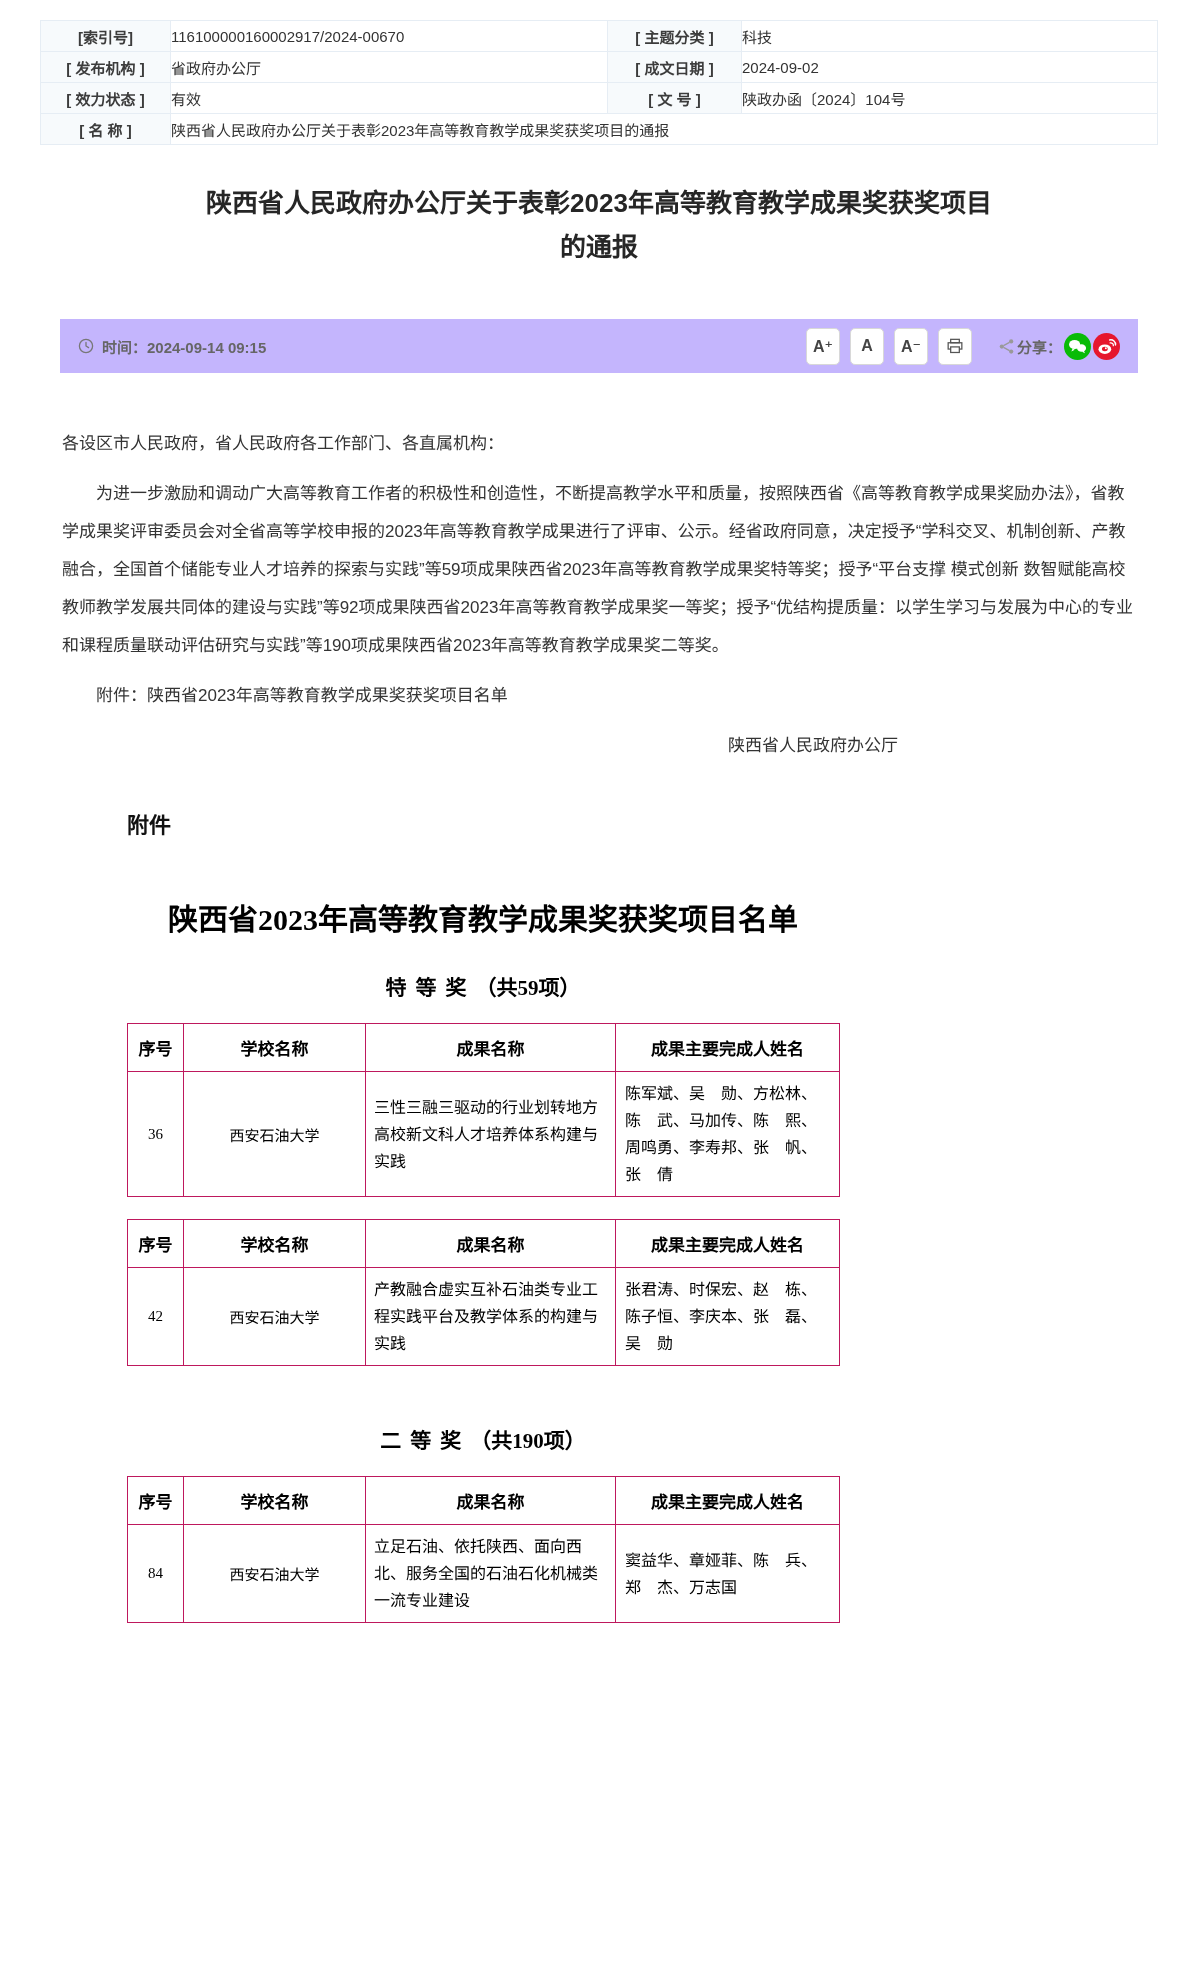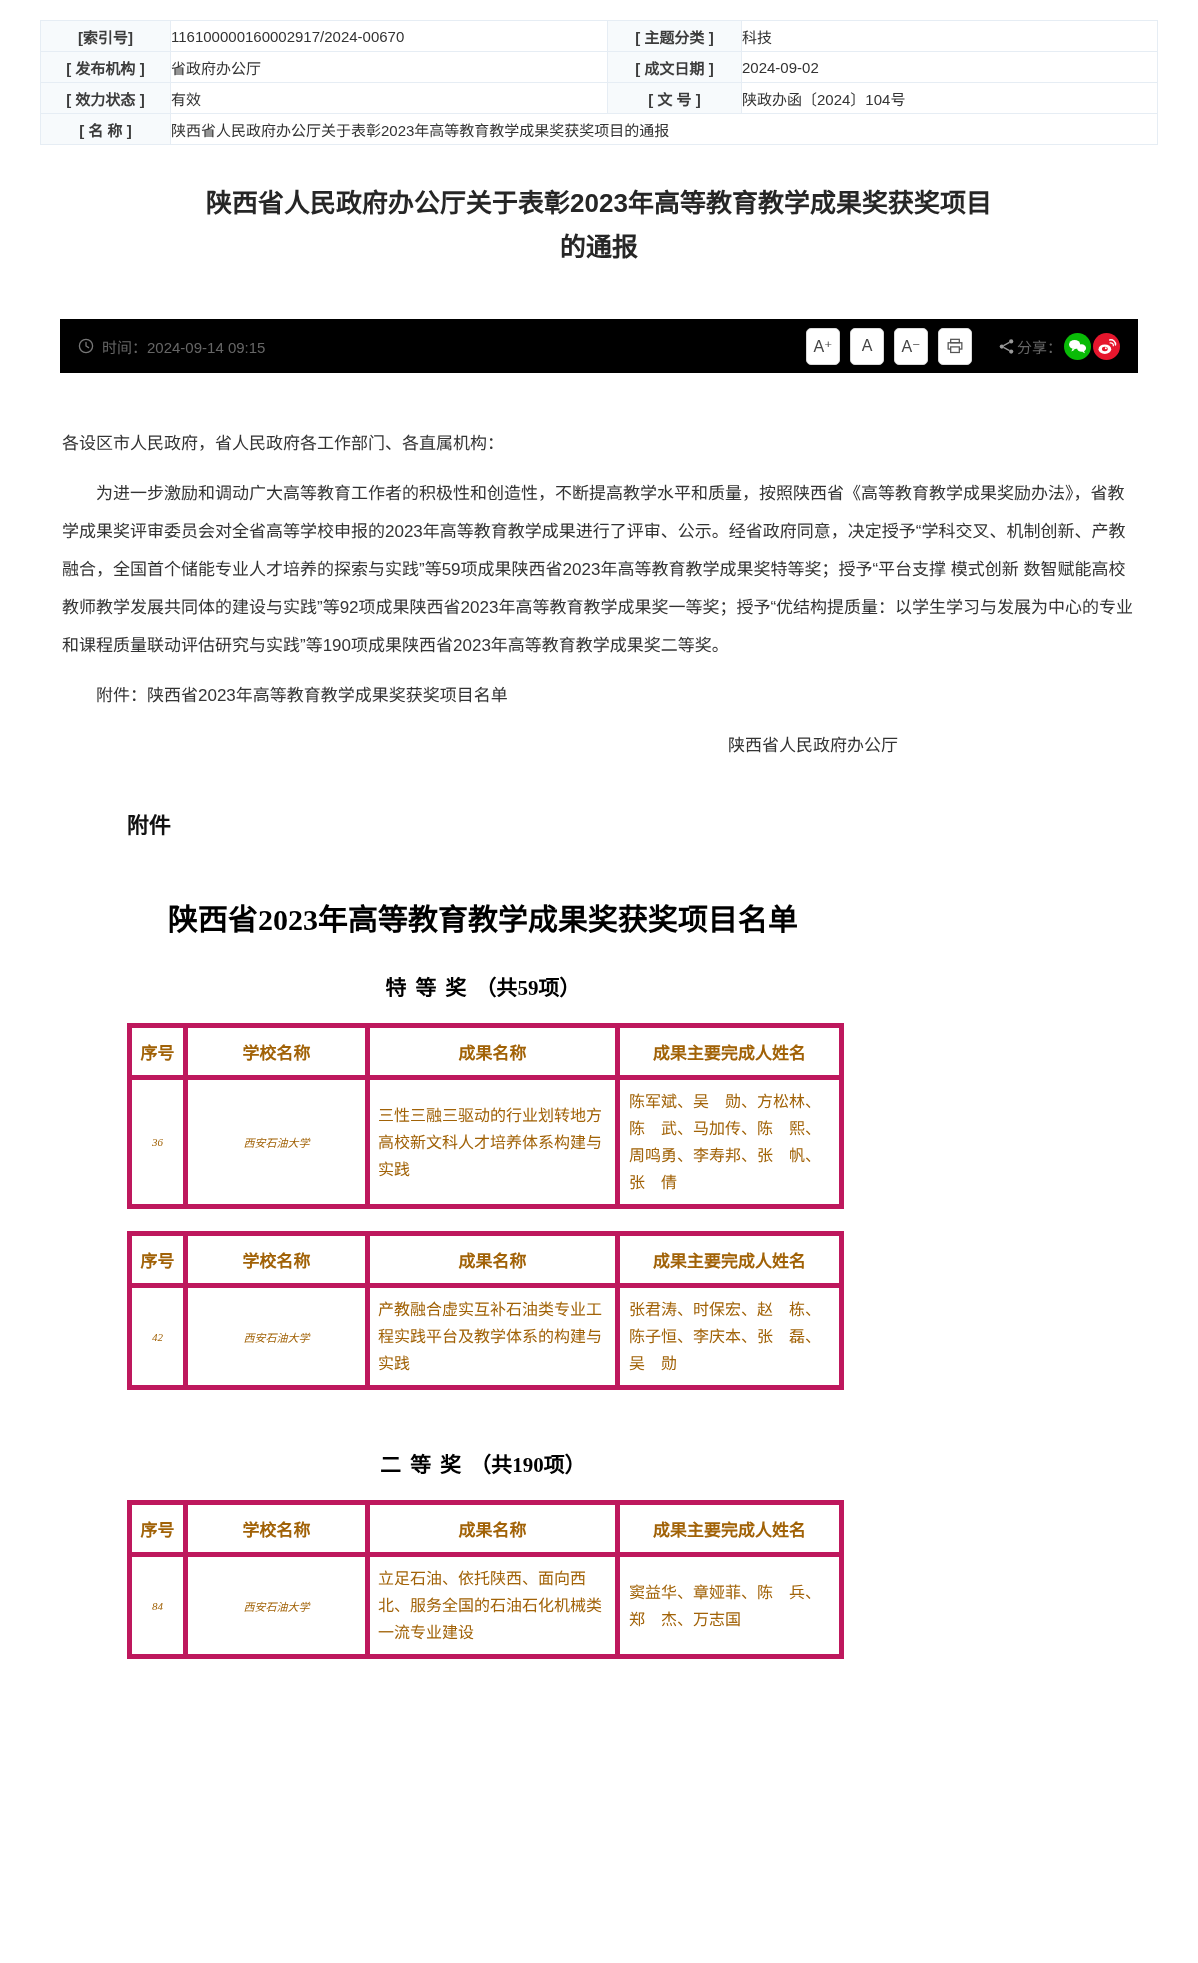--- a/index.html
+++ b/index.html
@@ -11,22 +11,22 @@
   table.meta { width:1118px; margin:20px 40px 0; border-collapse:collapse; table-layout:fixed; font-size:15px; }
   table.meta td { border:1px solid #e6edf4; height:31px; padding:0; }
   td.m-label { background:#f7fafc; text-align:center; font-weight:bold; color:#3c3c3c; }
   td.m-value { padding-left:20px; color:#333; }
 
   
   .doc-title { max-width:800px; margin:36px auto 0; text-align:center;
                font-size:26px; font-weight:bold; line-height:44px; color:#262626; }
 
   
-  .timebar { margin:50px 60px 0; height:54px; background:#000000;
-             display:flex; align-items:center; padding:0 18px; }
+  .timebar { margin:50px 60px 0; height:54px; background:#c4b5fd;
+             display:flex; align-items:center; padding:0 18px;font-weight:bold; }
   .time-text { font-size:15px; color:#666; margin-left:8px; }
   .tb-right { margin-left:auto; display:flex; align-items:center; gap:10px; }
   .font-btn { width:34px; height:37px; background:#fff; border:1px solid #d8d8d8;
               border-radius:5px; font-size:16px; color:#444; display:flex;
               align-items:center; justify-content:center; cursor:pointer; }
   .share-wrap { display:flex; align-items:center; gap:2px; margin-left:16px; }
   .share-label { font-size:15px; color:#666; }
   .sns { width:27px; height:27px; border-radius:50%; cursor:pointer; display:block; }
 
   
@@ -41,23 +41,23 @@
   .attach-label { font-size:22px; font-weight:bold; color:#111; }
   .attach-title { margin-top:56px; text-align:center; font-size:30px; font-weight:bold;
                   color:#000; font-family:"Liberation Serif","DejaVu Serif",serif; }
   .award-heading { margin-top:32px; text-align:center; font-size:21px; font-weight:bold;
                    color:#000; font-family:"Liberation Serif","DejaVu Serif",serif; }
   .section-gap { margin-top:58px; }
   .award-name { letter-spacing:9px; }
 
   table.results { width:712px; border-collapse:collapse; margin-top:22px; table-layout:fixed;
                   font-family:"Liberation Serif","DejaVu Serif",serif; }
-  .results th, .results td { border:5px solid #be185d; color:#a16207; }
+  .results th, .results td { border:1px solid #be185d; color:#000000; }
   .results th { font-size:17px; font-weight:bold; padding:11px 4px; }
-  .cell-no, .cell-school { text-align:center; font-size:11px;font-style:italic; }
+  .cell-no, .cell-school { text-align:center; font-size:15px; }
   .cell-ach  { font-size:16px; line-height:27px; padding:8px 8px; text-align:left; }
   .cell-people { font-size:16px; line-height:27px; padding:8px 9px; text-align:left; }
   .bottom-space { height:95px; }
 </style>
 </head>
 <body>
 
 <div class="page">
 
   <table class="meta">

